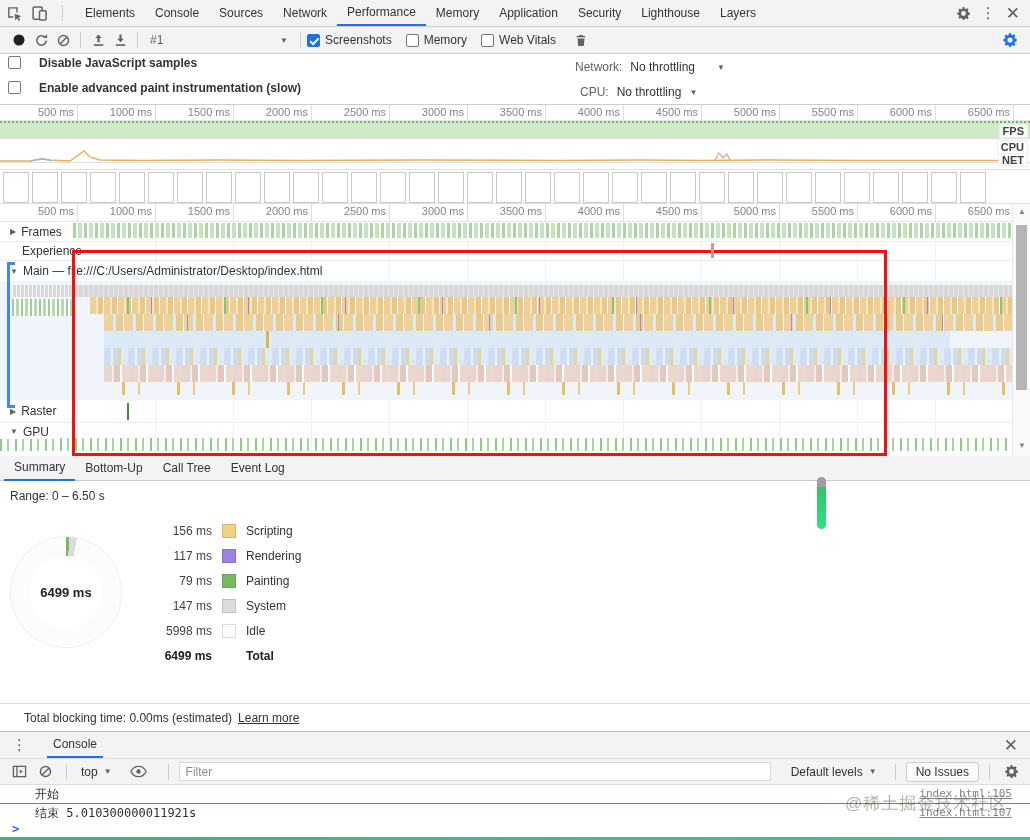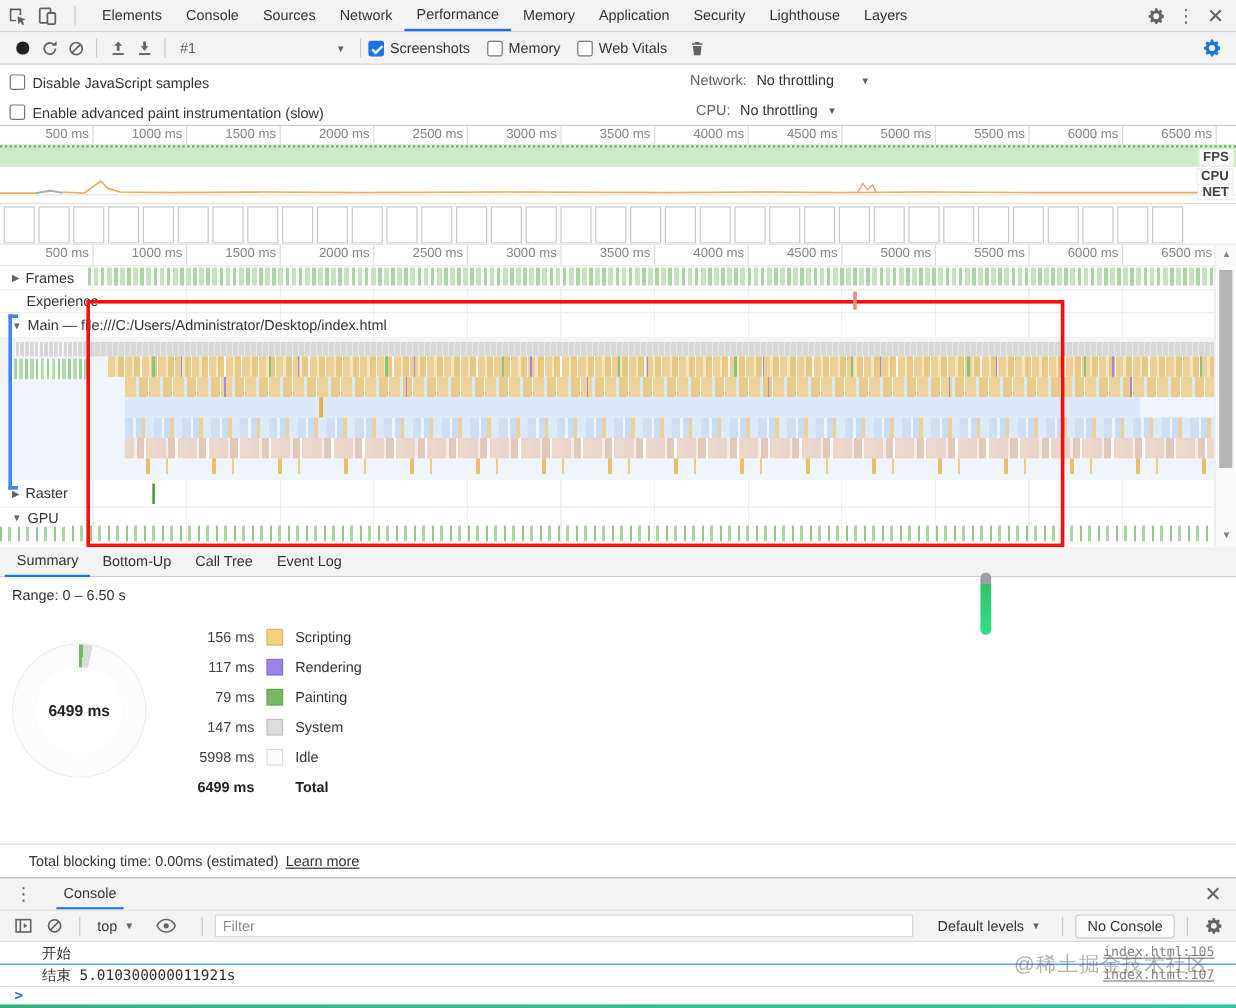--- a/index.html
+++ b/index.html
@@ -26,21 +26,21 @@
   .toolbtn { display:flex; align-items:center; justify-content:center; width:22px; height:22px; }
   #session-select { width:150px; display:flex; align-items:center; justify-content:space-between; color:#5f6368; padding:0 6px; }
   .ddarrow { font-size:8px; color:#5f6368; }
   .cb { display:flex; align-items:center; gap:5px; margin-right:14px; }
   .cbbox { width:13px; height:13px; border:1px solid #767676; border-radius:2px; background:#fff; position:relative; }
   .cbbox.checked { background:#1a73e8; border-color:#1a73e8; }
   .cbbox.checked::after { content:""; position:absolute; left:4px; top:1px; width:3px; height:7px; border:solid #fff; border-width:0 2px 2px 0; transform:rotate(45deg); }
 
   
   #settings { left:0; top:54px; width:1030px; height:51px; background:#fff; border-bottom:1px solid #ccc; }
-  .setrow { position:absolute; left:8px; height:25px; display:flex; align-items:center; gap:6px; }
+  .setrow { position:absolute; left:8px; height:25px; display:flex; gap:18px;font-weight:bold; }
   .throttle { position:absolute; display:flex; align-items:center; gap:8px; }
 
   
   #overview { left:0; top:105px; width:1030px; height:65px; }
   .ruler { display:flex; height:16px; border-bottom:1px solid #e6e6e6; }
   .ruler .cell { width:78px; flex:0 0 78px; border-right:1px solid #ddd; color:#80868b; font-size:11px; text-align:right; padding-right:3px; line-height:15px; overflow:visible; white-space:nowrap; }
   #fps-strip { position:absolute; left:0; top:16px; width:1030px; height:18px; background:#cfe9ca; border-top:2px dotted #6db467; border-bottom:1px solid #e0e0e0; }
   #cpu-strip { position:absolute; left:0; top:34px; width:1030px; height:24px; background:#fff; border-bottom:1px solid #e0e0e0; }
   #net-strip { position:absolute; left:0; top:58px; width:1030px; height:7px; background:#fff; border-bottom:1px solid #e0e0e0; }
   .striplabel { position:absolute; right:2px; top:1px; font-size:11px; font-weight:bold; color:#424242; background:rgba(255,255,255,.88); padding:0 3px; border:1px solid #eee; }
@@ -495,21 +495,21 @@
           <circle cx="9" cy="7" r="2.3" fill="#5f6368"></circle>
         </svg>
     </span>
     <span class="divider"></span>
     <input id="filter-input" placeholder="Filter" style="">
     <span class="row" style="gap:6px; padding:0 8px; margin-left:8px;">
       <span>Default levels</span>
       <span class="ddarrow">▼</span>
     </span>
     <span class="divider"></span>
-    <span id="no-issues">No Console</span>
+    <span id="no-issues">No Issues</span>
     <span class="divider"></span>
     <span class="toolbtn">
       <svg class="ic" width="15" height="15" viewBox="0 0 16 16">
           <path fill-rule="evenodd" d="M14.7 9.4l-1.8.6q-.15.5-.4 1l.9 1.7-1.3 1.3-1.7-.9q-.5.25-1 .4L8.8 15H7.2l-.6-1.8q-.5-.15-1-.4l-1.7.9-1.3-1.3.9-1.7q-.25-.5-.4-1l-1.8-.6V7.2l1.8-.6q.15-.5.4-1l-.9-1.7 1.3-1.3 1.7.9q.5-.25 1-.4L7.2 1h1.6l.6 1.8q.5.15 1 .4l1.7-.9 1.3 1.3-.9 1.7q.25.5.4 1l1.8.6zM8 5.4A2.6 2.6 0 1 0 8 10.6 2.6 2.6 0 0 0 8 5.4z" fill="#5f6368"></path>
         </svg>
     </span>
   </div>
 
   <div id="console-msgs" class="abs">
     <div class="msgrow">

